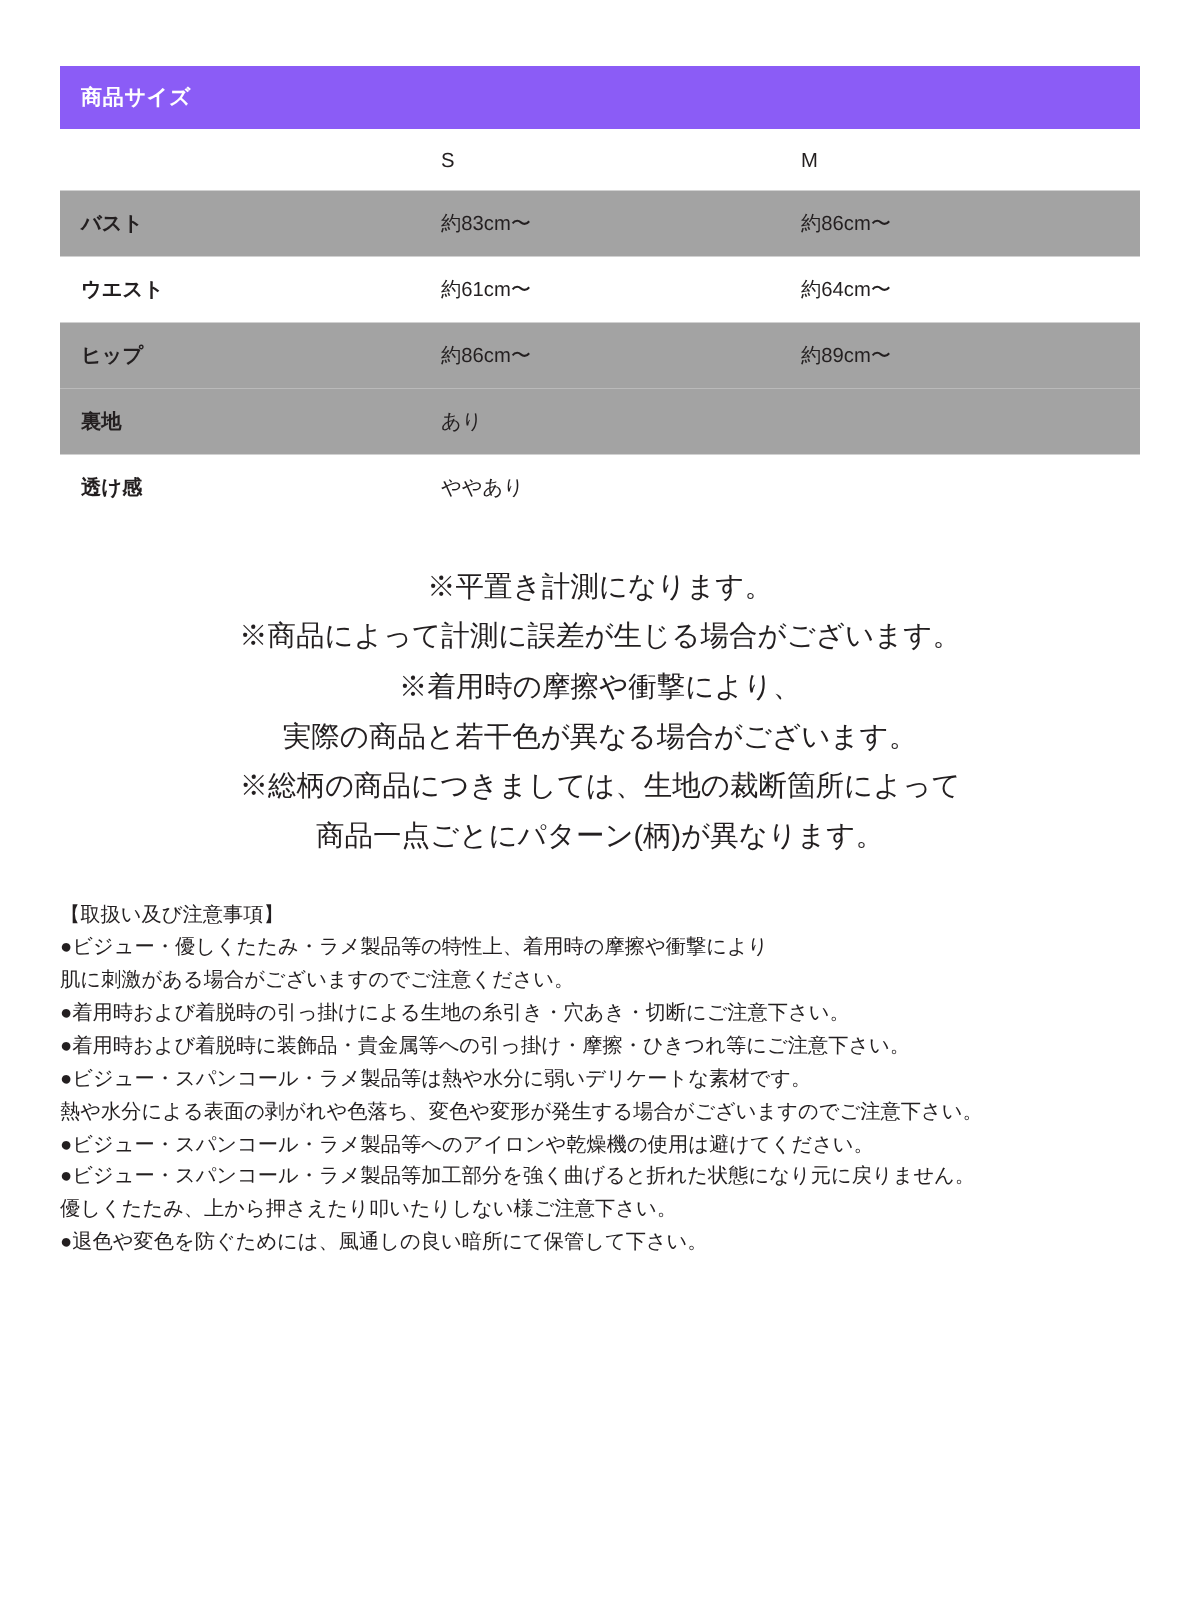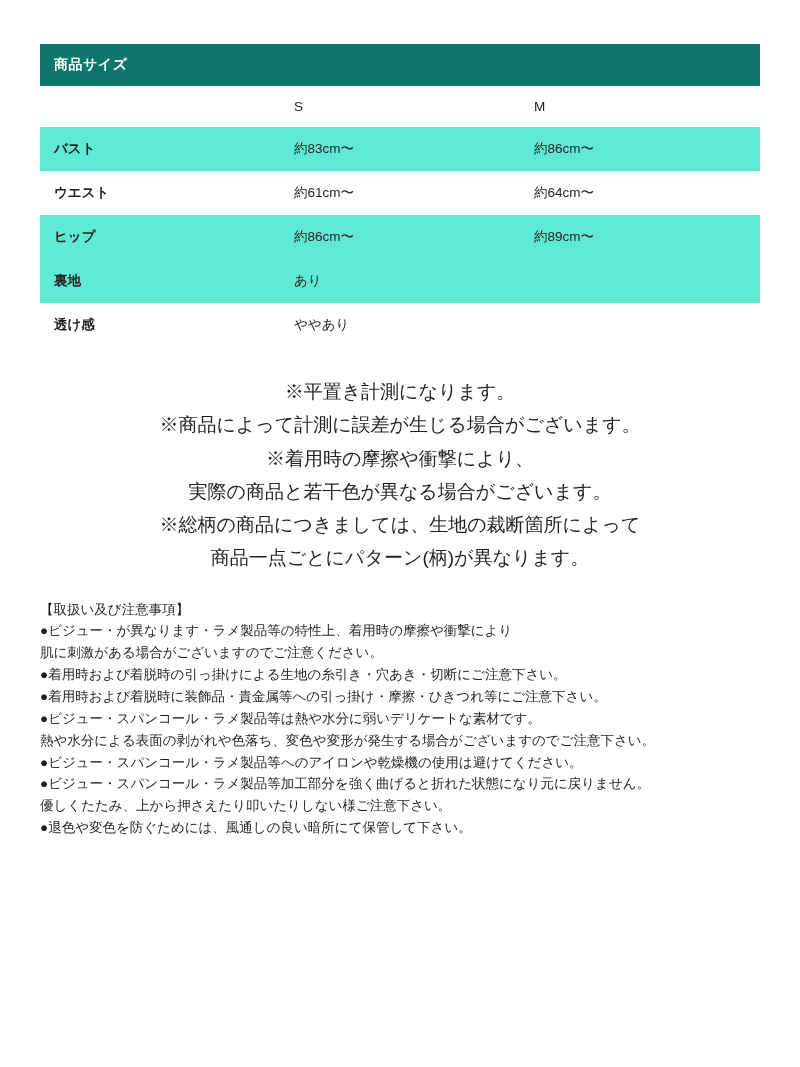--- a/index.html
+++ b/index.html
@@ -23,41 +23,41 @@
   }
 
   
   .size-table {
     margin-top: 44px;
     width: 720px;
     border-collapse: collapse;
     table-layout: fixed;
   }
   .size-table th.caption {
-    background: #0f766e;
+    background: #8b5cf6;
     color: #ffffff;
     text-align: left;
     font-size: 14px;
     font-weight: bold;
     padding: 12px 14px;
     letter-spacing: 0.5px;
   }
   .size-table td, .size-table th {
     font-size: 13.5px;
   }
   .hdr-row td {
     padding: 13px 14px;
     background: #ffffff;
     color: #231f20;
   }
   .row td {
     padding: 13px 14px;
   }
   .row.alt td {
-    background: #5eead4;
+    background: #a3a3a3;
   }
   .row td.label {
     font-weight: bold;
     width: 188px;
   }
   .col-s { width: 250px; }
   .col-m { width: 250px; }
 
   
   .notes {
@@ -127,21 +127,21 @@
     <div>※平置き計測になります。</div>
     <div>※商品によって計測に誤差が生じる場合がございます。</div>
     <div>※着用時の摩擦や衝撃により、</div>
     <div>実際の商品と若干色が異なる場合がございます。</div>
     <div>※総柄の商品につきましては、生地の裁断箇所によって</div>
     <div>商品一点ごとにパターン(柄)が異なります。</div>
   </div>
 
   <div class="caution">
     <div>【取扱い及び注意事項】</div>
-    <div>●ビジュー・が異なります・ラメ製品等の特性上、着用時の摩擦や衝撃により</div>
+    <div>●ビジュー・優しくたたみ・ラメ製品等の特性上、着用時の摩擦や衝撃により</div>
     <div>肌に刺激がある場合がございますのでご注意ください。</div>
     <div>●着用時および着脱時の引っ掛けによる生地の糸引き・穴あき・切断にご注意下さい。</div>
     <div>●着用時および着脱時に装飾品・貴金属等への引っ掛け・摩擦・ひきつれ等にご注意下さい。</div>
     <div>●ビジュー・スパンコール・ラメ製品等は熱や水分に弱いデリケートな素材です。</div>
     <div>熱や水分による表面の剥がれや色落ち、変色や変形が発生する場合がございますのでご注意下さい。</div>
     <div>●ビジュー・スパンコール・ラメ製品等へのアイロンや乾燥機の使用は避けてください。</div>
     <div>●ビジュー・スパンコール・ラメ製品等加工部分を強く曲げると折れた状態になり元に戻りません。</div>
     <div>優しくたたみ、上から押さえたり叩いたりしない様ご注意下さい。</div>
     <div>●退色や変色を防ぐためには、風通しの良い暗所にて保管して下さい。</div>
   </div>

